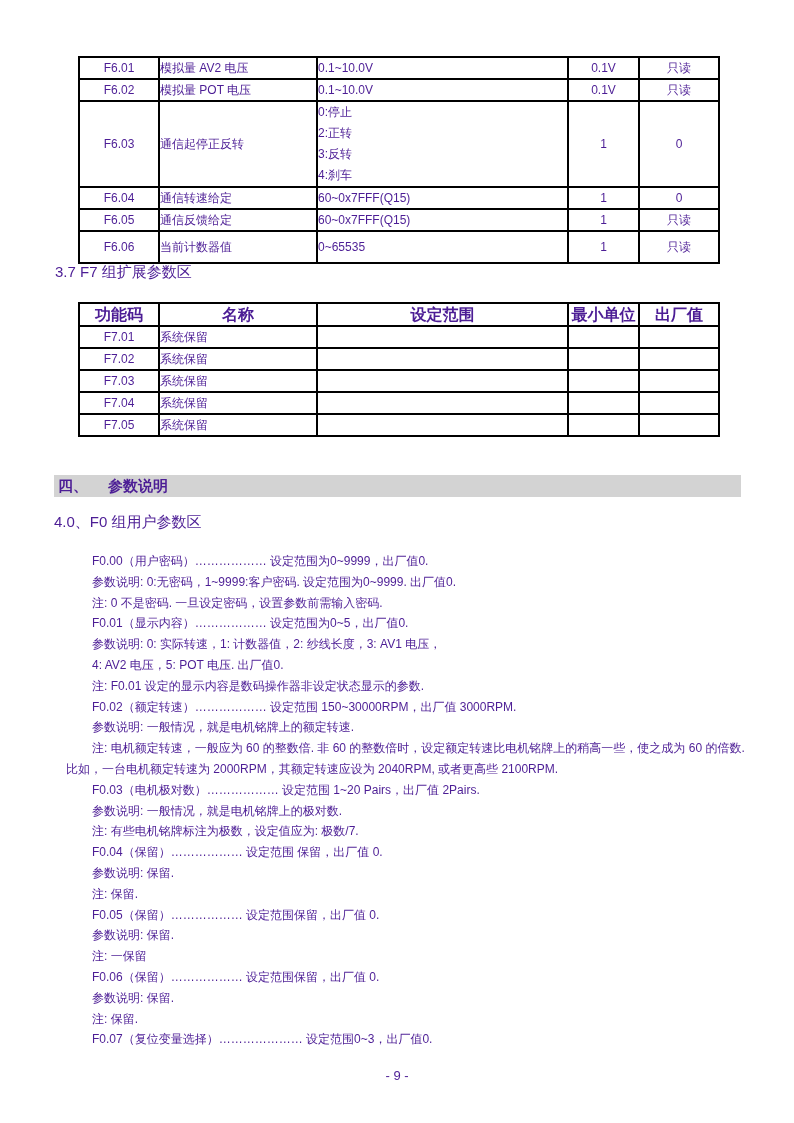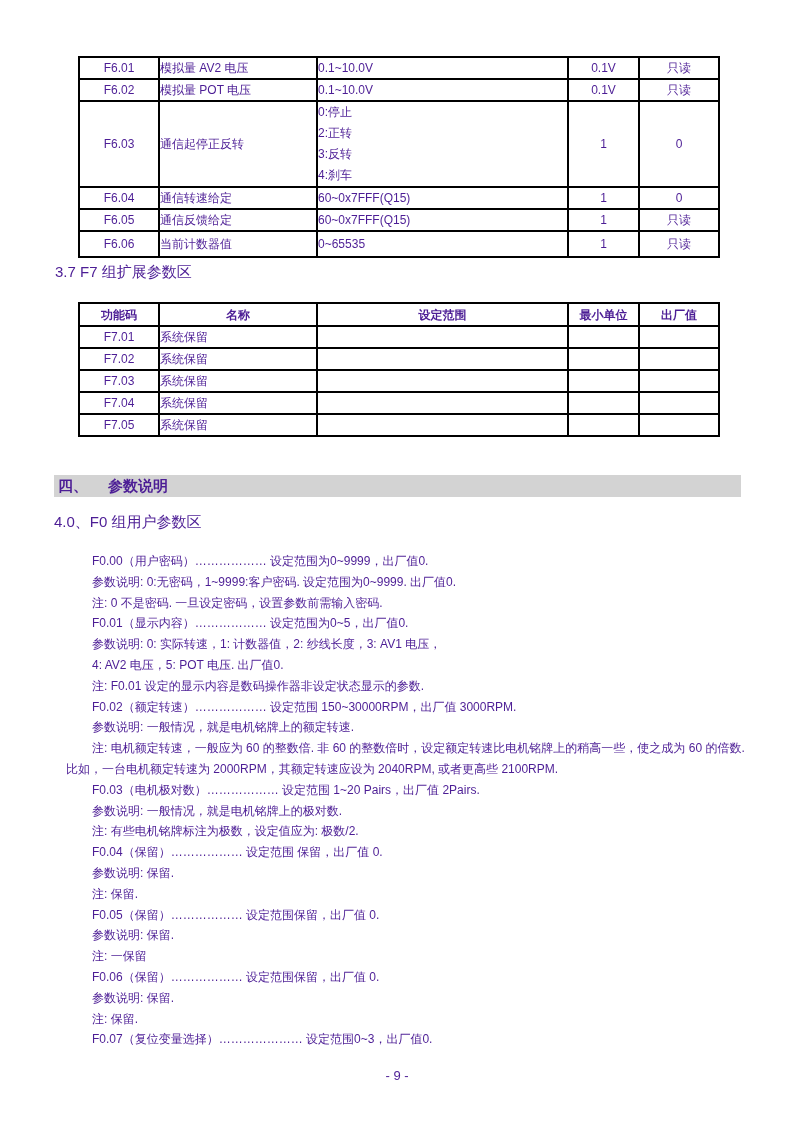--- a/index.html
+++ b/index.html
@@ -21,21 +21,21 @@
   }
   table.param td, table.param th {
     border:2px solid #000;
     font-size:12px;
     font-weight:normal;
     padding:0;
     overflow:hidden;
     vertical-align:middle;
     line-height:20px;
   }
-  table.param th { font-weight:bold; text-align:center; font-size:12px; }
+  table.param th { font-weight:bold; text-align:center; font-size:16px; }
   td.c-code   { text-align:center; }
   td.c-name   { padding-left:4px; }
   td.c-range  { padding-left:20px; }
   td.c-range div { line-height:21px; }
   td.c-unit   { text-align:center; }
   td.c-def    { text-align:center; }
   .heading {
     position:absolute;
     left:55px;
     font-size:15px;
@@ -121,21 +121,21 @@
       <td class="c-unit">1</td>
       <td class="c-def">0</td>
     </tr>
     <tr style="height:21px">
       <td class="c-code">F6.05</td>
       <td class="c-name">通信反馈给定</td>
       <td class="c-range">60~0x7FFF(Q15)</td>
       <td class="c-unit">1</td>
       <td class="c-def">只读</td>
     </tr>
-    <tr style="height:26px">
+    <tr style="height:32px">
       <td class="c-code">F6.06</td>
       <td class="c-name">当前计数器值</td>
       <td class="c-range">0~65535</td>
       <td class="c-unit">1</td>
       <td class="c-def">只读</td>
     </tr>
   </tbody>
     </table>
 
   <div class="heading" style="top:263px;">3.7  F7 组扩展参数区</div>
@@ -208,21 +208,21 @@
     <div class="line normal">F0.01（显示内容）……………… 设定范围为0~5，出厂值0.</div>
     <div class="line normal">参数说明: 0:  实际转速，1:  计数器值，2:  纱线长度，3:  AV1 电压，</div>
     <div class="line normal">4:  AV2 电压，5:  POT 电压. 出厂值0.</div>
     <div class="line normal">注: F0.01 设定的显示内容是数码操作器非设定状态显示的参数.</div>
     <div class="line normal">F0.02（额定转速）……………… 设定范围 150~30000RPM，出厂值 3000RPM.</div>
     <div class="line normal">参数说明: 一般情况，就是电机铭牌上的额定转速.</div>
     <div class="line normal">注: 电机额定转速，一般应为 60 的整数倍. 非 60 的整数倍时，设定额定转速比电机铭牌上的稍高一些，使之成为 60 的倍数.</div>
     <div class="line flush">比如，一台电机额定转速为 2000RPM，其额定转速应设为 2040RPM, 或者更高些 2100RPM.</div>
     <div class="line normal">F0.03（电机极对数）……………… 设定范围 1~20 Pairs，出厂值 2Pairs.</div>
     <div class="line normal">参数说明: 一般情况，就是电机铭牌上的极对数.</div>
-    <div class="line normal">注: 有些电机铭牌标注为极数，设定值应为: 极数/2.</div>
+    <div class="line normal">注: 有些电机铭牌标注为极数，设定值应为: 极数/7.</div>
     <div class="line normal">F0.04（保留）……………… 设定范围 保留，出厂值 0.</div>
     <div class="line normal">参数说明: 保留.</div>
     <div class="line normal">注: 保留.</div>
     <div class="line normal">F0.05（保留）……………… 设定范围保留，出厂值 0.</div>
     <div class="line normal">参数说明: 保留.</div>
     <div class="line normal">注: 一保留</div>
     <div class="line normal">F0.06（保留）……………… 设定范围保留，出厂值 0.</div>
     <div class="line normal">参数说明: 保留.</div>
     <div class="line normal">注: 保留.</div>
     <div class="line normal">F0.07（复位变量选择）………………… 设定范围0~3，出厂值0.</div>

